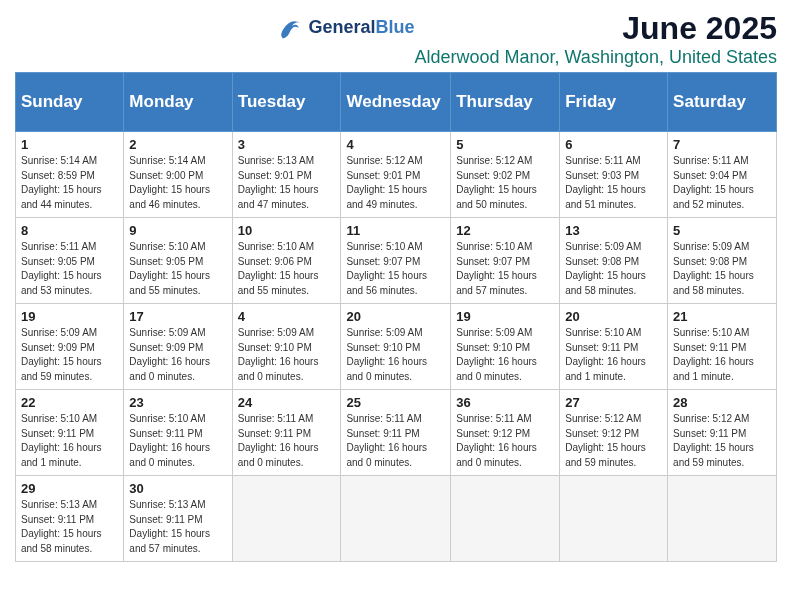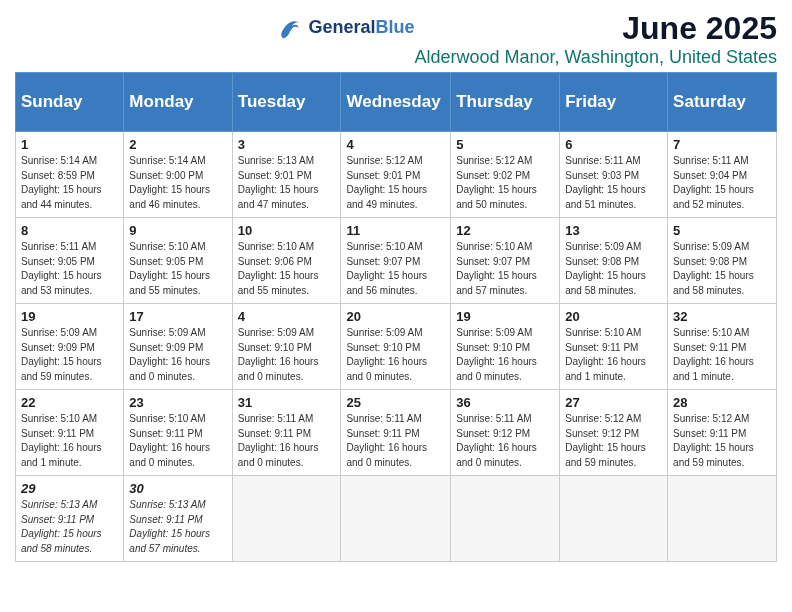--- a/index.html
+++ b/index.html
@@ -82,21 +82,20 @@
     .day-info {
       font-size: 10px;
       line-height: 1.45;
       color: #333;
     }
     .week-row td {
       height: 85px;
     }
     .last-row td {
       height: 75px;
-      font-style: italic;
     }
   </style>
 </head>
 <body>
 
 <div class="header-area">
   <div class="logo">
     <svg class="logo-icon" viewBox="0 0 32 32">
       <rect x="0" y="0" width="32" height="32" fill="none"></rect>
       <path d="M8 18 Q16 4 28 10 Q22 8 18 14 Q24 10 26 16 Q20 12 16 20 Q14 26 8 28 Q4 24 8 18Z" fill="#3a7abf"></path>
@@ -265,21 +264,21 @@
 and 0 minutes.</div>
         </td>
         <td>
           <span class="day-num">20</span>
           <div class="day-info" style="white-space: pre-line;">Sunrise: 5:10 AM
 Sunset: 9:11 PM
 Daylight: 16 hours
 and 1 minute.</div>
         </td>
         <td>
-          <span class="day-num">32</span>
+          <span class="day-num">21</span>
           <div class="day-info" style="white-space: pre-line;">Sunrise: 5:10 AM
 Sunset: 9:11 PM
 Daylight: 16 hours
 and 1 minute.</div>
         </td>
       </tr>
       <tr class="week-row">
         <td>
           <span class="day-num">22</span>
           <div class="day-info" style="white-space: pre-line;">Sunrise: 5:10 AM
@@ -288,21 +287,21 @@
 and 1 minute.</div>
         </td>
         <td>
           <span class="day-num">23</span>
           <div class="day-info" style="white-space: pre-line;">Sunrise: 5:10 AM
 Sunset: 9:11 PM
 Daylight: 16 hours
 and 0 minutes.</div>
         </td>
         <td>
-          <span class="day-num">31</span>
+          <span class="day-num">24</span>
           <div class="day-info" style="white-space: pre-line;">Sunrise: 5:11 AM
 Sunset: 9:11 PM
 Daylight: 16 hours
 and 0 minutes.</div>
         </td>
         <td>
           <span class="day-num">25</span>
           <div class="day-info" style="white-space: pre-line;">Sunrise: 5:11 AM
 Sunset: 9:11 PM
 Daylight: 16 hours

